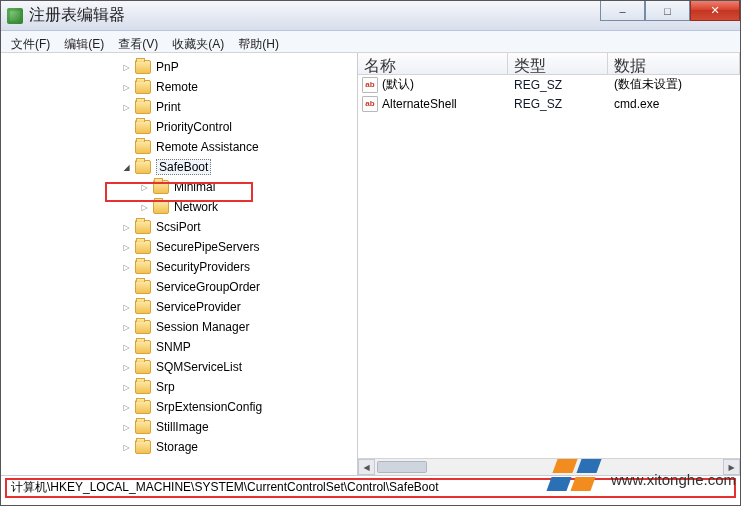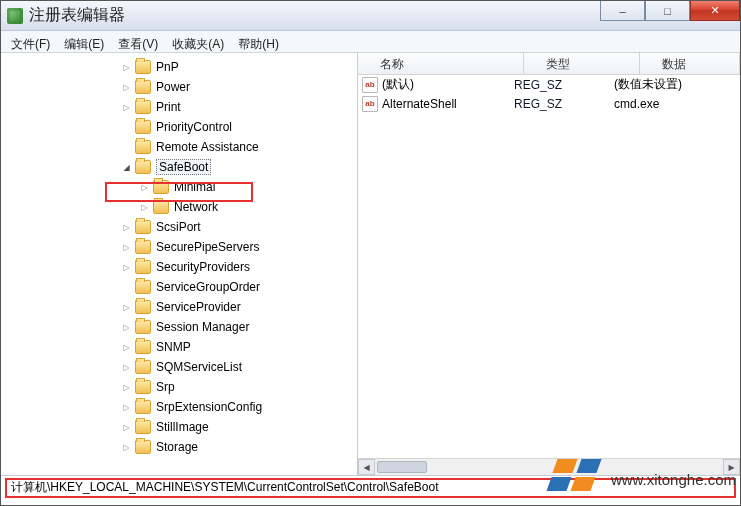--- a/index.html
+++ b/index.html
@@ -141,22 +141,21 @@
 .list-header {
   display:flex;
   height: 22px;
   border-bottom: 1px solid #d4d4d4;
   background: linear-gradient(to bottom,#fdfdfe,#eef1f6);
 }
 .list-header .col {
   border-right: 1px solid #d4d4d4;
   padding: 3px 6px;
   color:#333;
-  font-size:12px;
-  margin-left:16px;
+  font-size:16px;
 }
 .col-name { width:150px; }
 .col-type { width:100px; }
 .col-data { flex:1; }
 .list-body { flex:1; overflow-y:auto; overflow-x:auto; }
 .list-row {
   display:flex;
   height:19px;
   align-items:center;
 }
@@ -262,21 +261,21 @@
   <div class="tree-pane">
     <div class="tree-scroll" id="tree">
         <div class="tree-row" style="padding-left: 110px;">
           <span class="arrow">▷</span>
           <span class="folder-icon"></span>
           <span class="label">PnP</span>
         </div>
         <div class="tree-row" style="padding-left: 110px;">
           <span class="arrow">▷</span>
           <span class="folder-icon"></span>
-          <span class="label">Power</span>
+          <span class="label">Remote</span>
         </div>
         <div class="tree-row" style="padding-left: 110px;">
           <span class="arrow">▷</span>
           <span class="folder-icon"></span>
           <span class="label">Print</span>
         </div>
         <div class="tree-row" style="padding-left: 110px;">
           <span class="spacer"></span>
           <span class="folder-icon"></span>
           <span class="label">PriorityControl</span>

